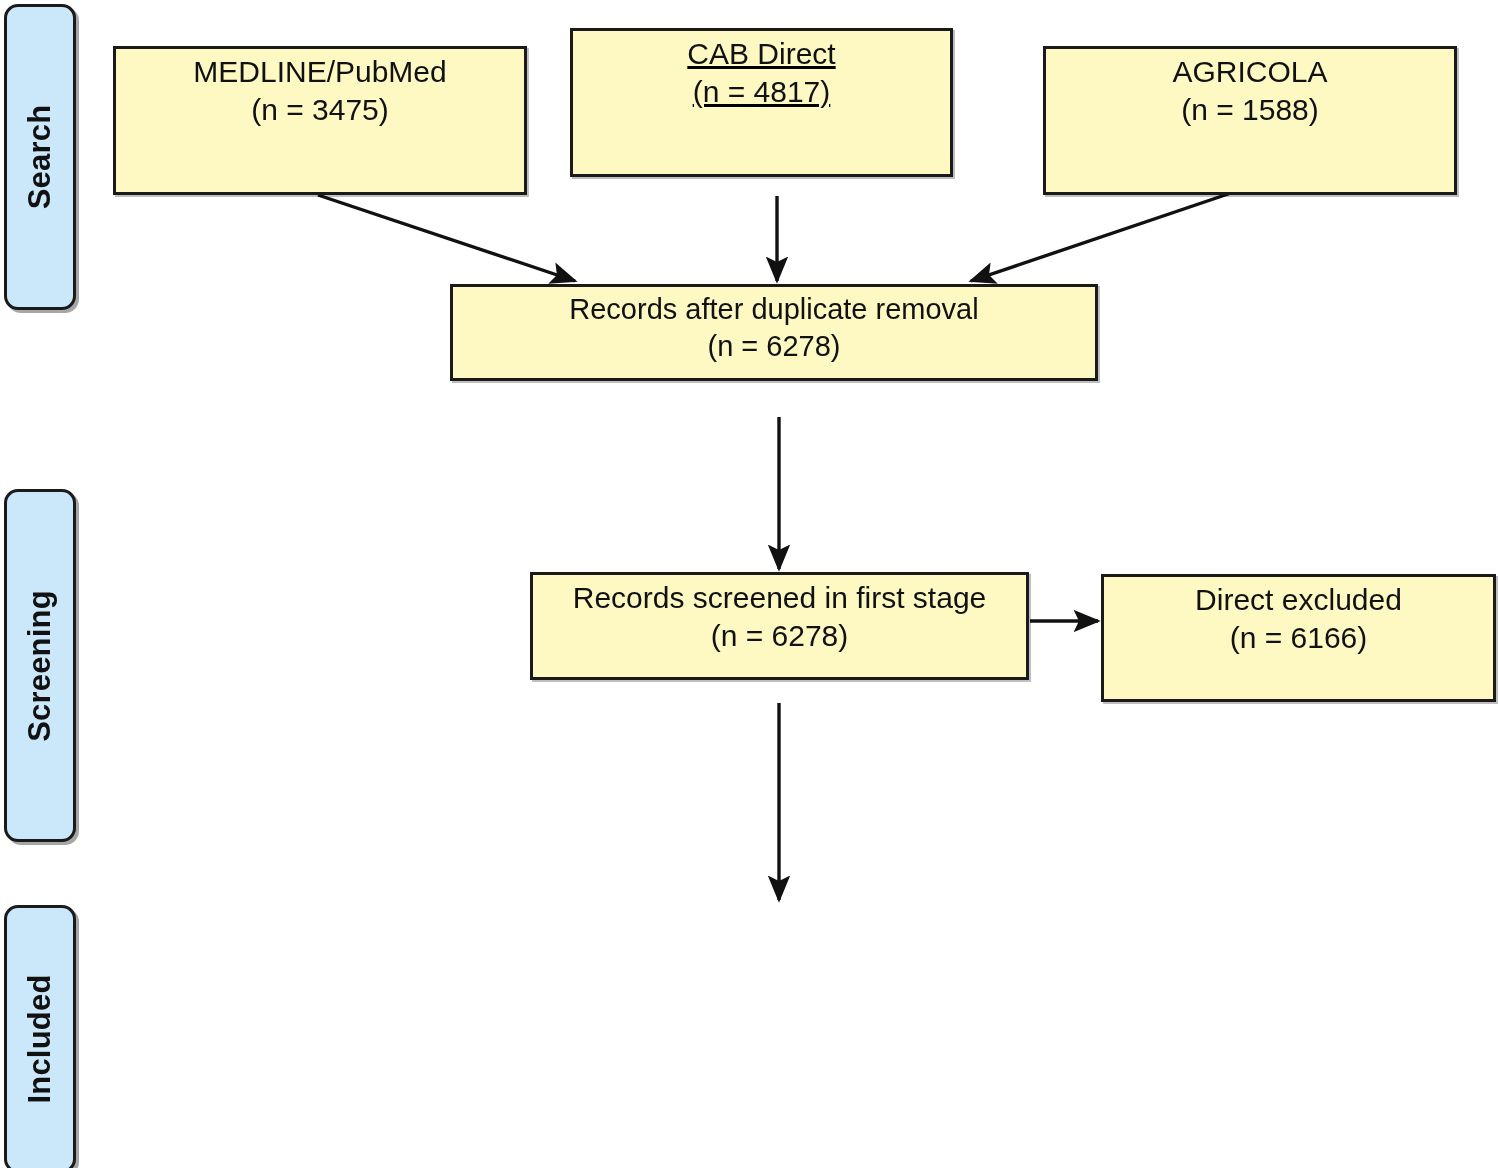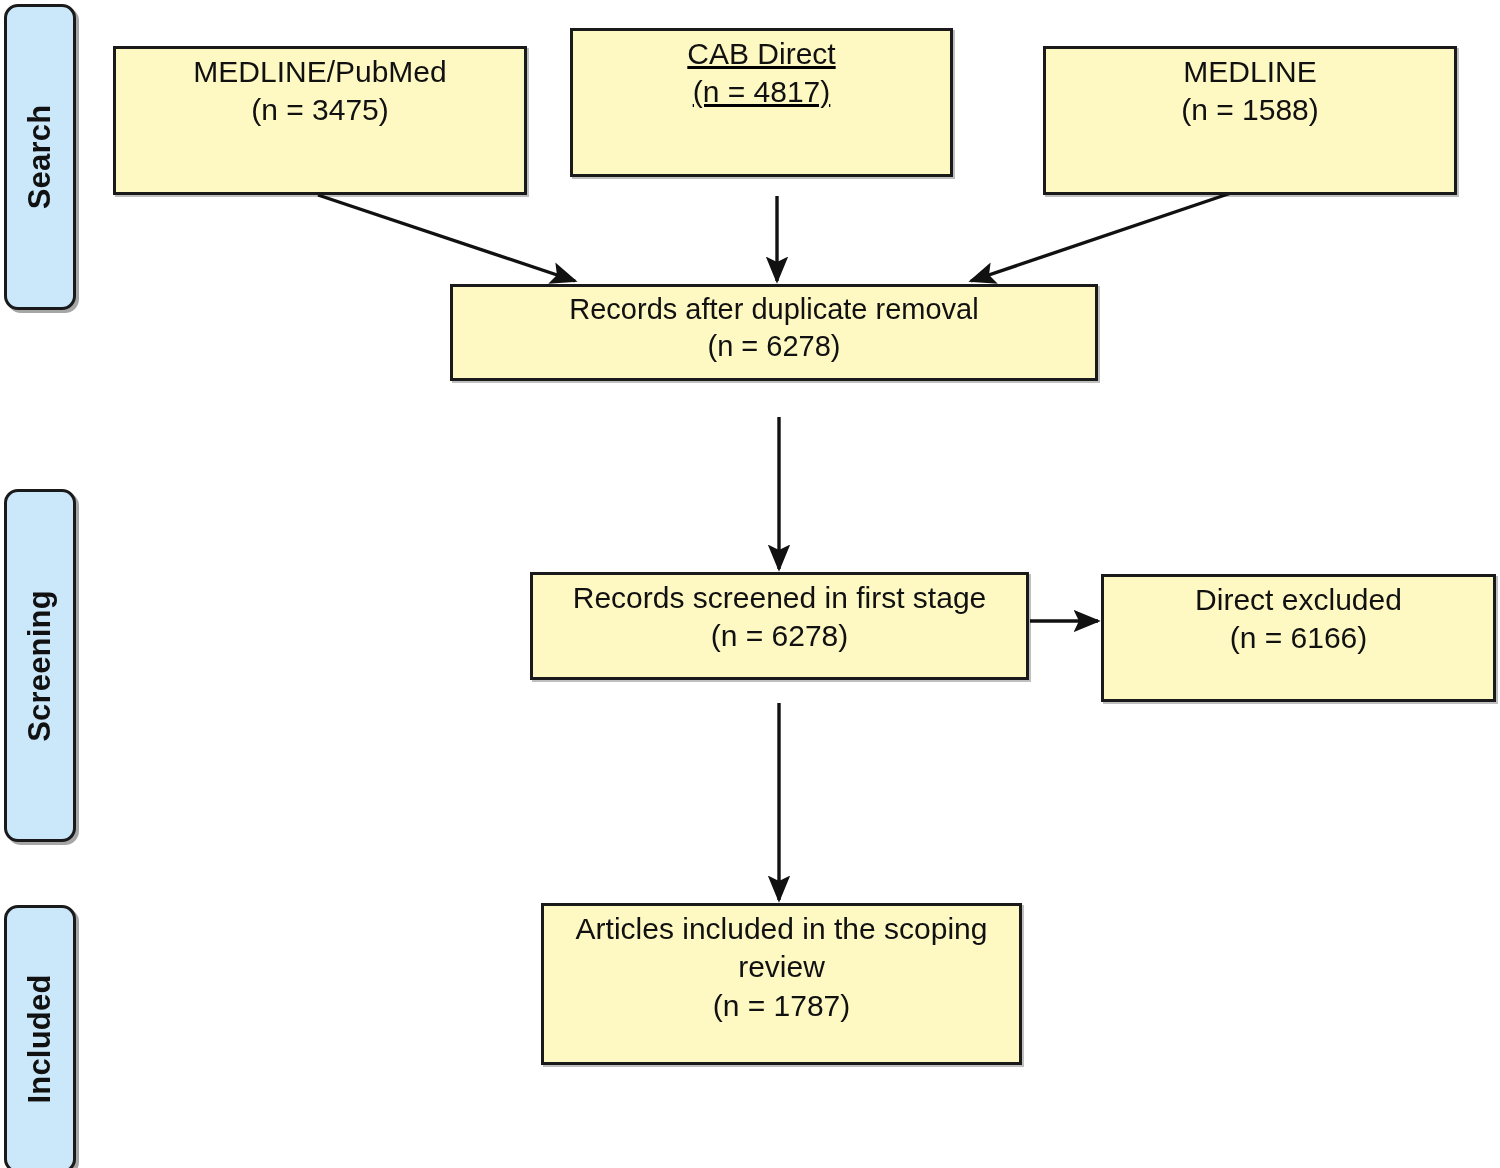--- a/index.html
+++ b/index.html
@@ -125,37 +125,33 @@
     <span class="line">MEDLINE/PubMed</span>
     <span class="line">(n = 3475)</span>
   </div>
 
   <div class="flow-box" id="box-cab">
     <span class="line">CAB Direct</span>
     <span class="line">(n = 4817)</span>
   </div>
 
   <div class="flow-box" id="box-agricola">
-    <span class="line">MEDLINE</span>
+    <span class="line">AGRICOLA</span>
     <span class="line">(n = 1588)</span>
   </div>
 
   <div class="flow-box" id="box-dedup">
     <span class="line">Records after duplicate removal</span>
     <span class="line">(n = 6278)</span>
   </div>
 
   <div class="flow-box" id="box-screened">
     <span class="line">Records screened in first stage</span>
     <span class="line">(n = 6278)</span>
   </div>
 
   <div class="flow-box" id="box-excluded">
     <span class="line">Direct excluded</span>
     <span class="line">(n = 6166)</span>
   </div>
 
-  <div class="flow-box" id="box-included">
-    <span class="line wrap">Articles included in the scoping review</span>
-    <span class="line">(n = 1787)</span>
-  </div>
 
 </div>
 
 </body></html>

